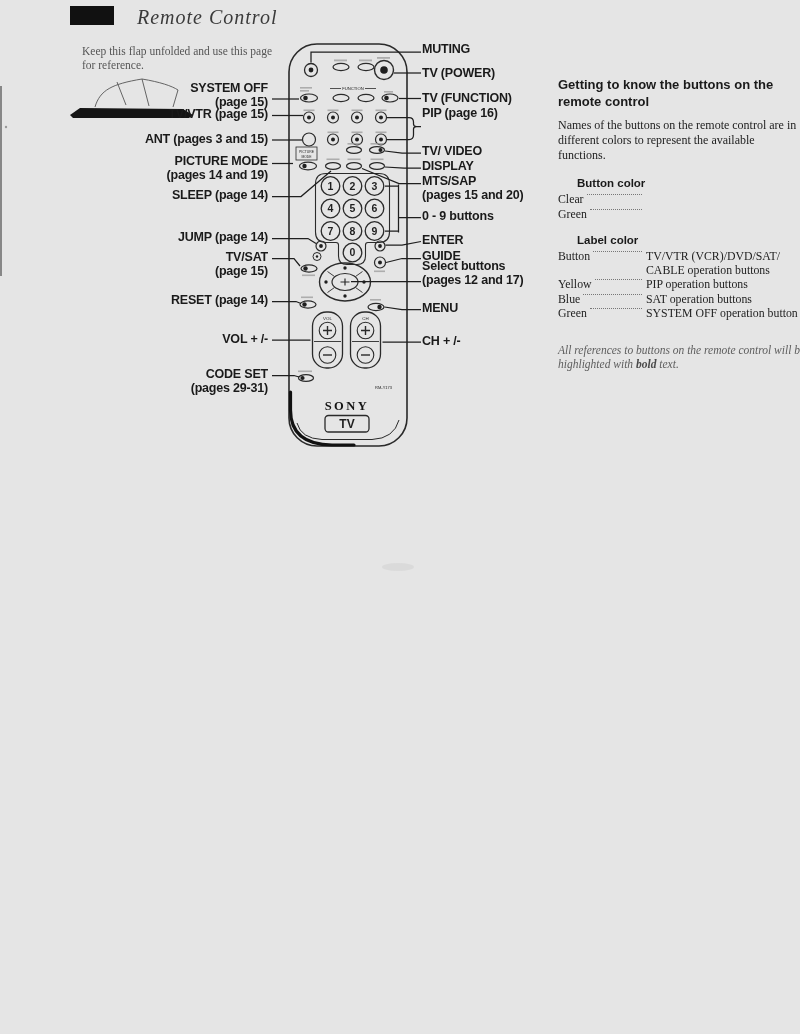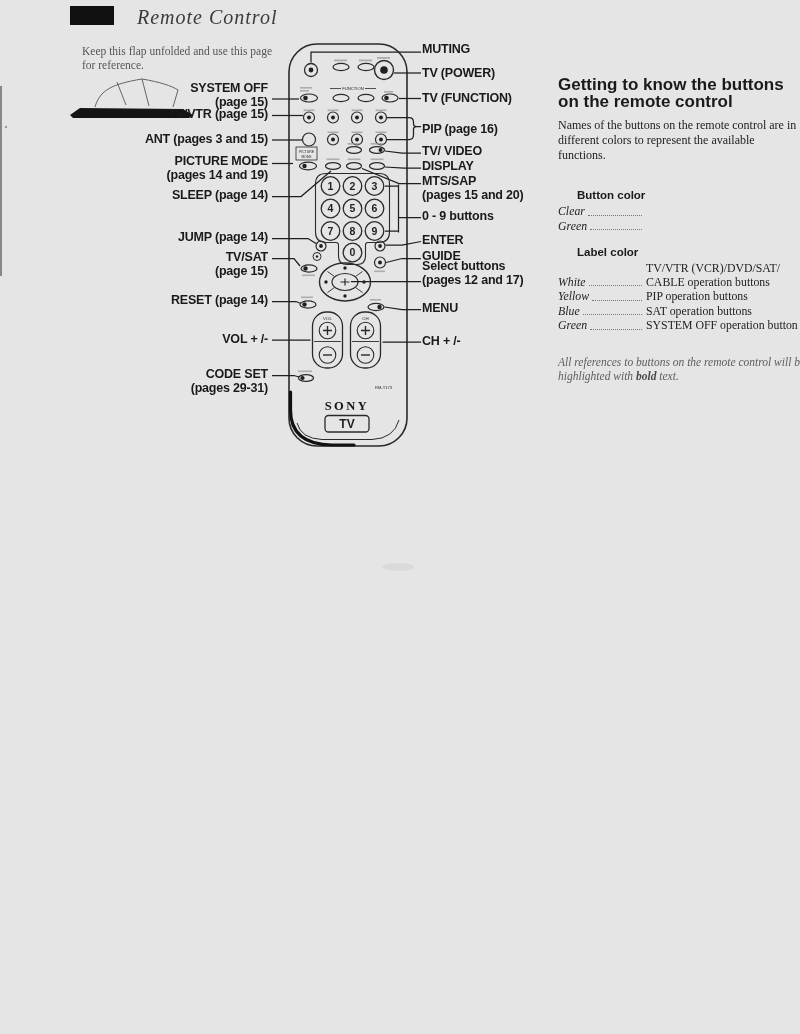--- a/index.html
+++ b/index.html
@@ -9,27 +9,27 @@
   .marker{position:absolute;left:70px;top:6px;width:44px;height:19px;background:#111;z-index:2;}
   .title{position:absolute;left:137px;top:6px;z-index:2;font-family:"Liberation Serif",serif;
          font-style:italic;font-size:20px;color:#3a3a3a;letter-spacing:1px;}
   .intro{position:absolute;left:70px;top:45px;width:200px;z-index:2;font-family:"Liberation Serif",serif;
          font-size:11.5px;line-height:13.5px;color:#555;margin-left:12px;}
   .llabel{position:absolute;right:532px;text-align:right;z-index:2;font-weight:bold;
           font-size:12.5px;line-height:13.5px;letter-spacing:-0.2px;white-space:nowrap;}
   .rlabel{position:absolute;left:422px;text-align:left;z-index:2;font-weight:bold;
           font-size:12.5px;line-height:13.5px;letter-spacing:-0.2px;white-space:nowrap;}
   .info{position:absolute;left:558px;top:76px;width:240px;z-index:2;}
-  .info h3{margin:0 0 8px;font-size:17px;line-height:17px;font-weight:bold;color:#1a1a1a;}
-  .info .body{margin:0 0 26px;font-family:"Liberation Serif",serif;font-size:12px;line-height:15px;color:#222;}
+  .info h3{margin:0 0 8px;font-size:13px;line-height:17px;font-weight:bold;color:#1a1a1a;}
+  .info .body{margin:0 0 14px;font-family:"Liberation Serif",serif;font-size:12px;line-height:15px;color:#222;}
   .info h4{margin:0 0 3px;font-size:11.5px;line-height:13px;font-weight:bold;padding-left:19px;}
   .grp{margin-bottom:13px;}
   .crow{display:grid;grid-template-columns:88px 1fr;font-family:"Liberation Serif",serif;
         font-size:11.8px;line-height:13.5px;color:#222;margin-bottom:1px;}
-  .tcell{display:flex;align-items:flex-end;font-style:italic;}
+  .tcell{display:flex;align-items:flex-start;}
   .tcell .d{flex:1;border-bottom:1.5px dotted #777;margin:0 4px 3px 3px;height:1px;}
   .footnote{margin-top:22px;width:252px;font-family:"Liberation Serif",serif;font-style:italic;
             font-size:11.5px;line-height:14px;color:#5d5d5d;}
   .footnote b{color:#4a4a4a;}
   
   .stroke{stroke:#2a2a2a;fill:none;}
   .lead{stroke:#1f1f1f;stroke-width:1.25;fill:none;}
   .dot{fill:#1f1f1f;stroke:none;}
   .micro{fill:#9a9a9a;stroke:none;opacity:.75;}
   .svgt{font-family:"Liberation Sans",sans-serif;fill:#1f1f1f;}
@@ -318,21 +318,21 @@
 
   <div class="rlabel" style="top:43px">
     <div>MUTING</div>
   </div>
   <div class="rlabel" style="top:67px">
     <div>TV (POWER)</div>
   </div>
   <div class="rlabel" style="top:92px">
     <div>TV (FUNCTION)</div>
   </div>
-  <div class="rlabel" style="top:123px">
+  <div class="rlabel" style="top:107px">
     <div>PIP (page 16)</div>
   </div>
   <div class="rlabel" style="top:145px">
     <div>TV/ VIDEO</div>
   </div>
   <div class="rlabel" style="top:160px">
     <div>DISPLAY</div>
   </div>
   <div class="rlabel" style="top:175px">
     <div>MTS/SAP</div>
@@ -375,21 +375,21 @@
             <span>Green</span>
             <span class="d"></span>
           </span>
       </div>
     </div>
 
     <div class="grp">
       <h4>Label color</h4>
       <div class="crow">
         <span class="tcell">
-            <span>White</span>
+            <span>Button</span>
             <span class="d"></span>
           </span>
         <span>TV/VTR (VCR)/DVD/SAT/ CABLE operation buttons</span>
       </div>
       <div class="crow">
         <span class="tcell">
             <span>Yellow</span>
             <span class="d"></span>
           </span>
         <span>PIP operation buttons</span>

